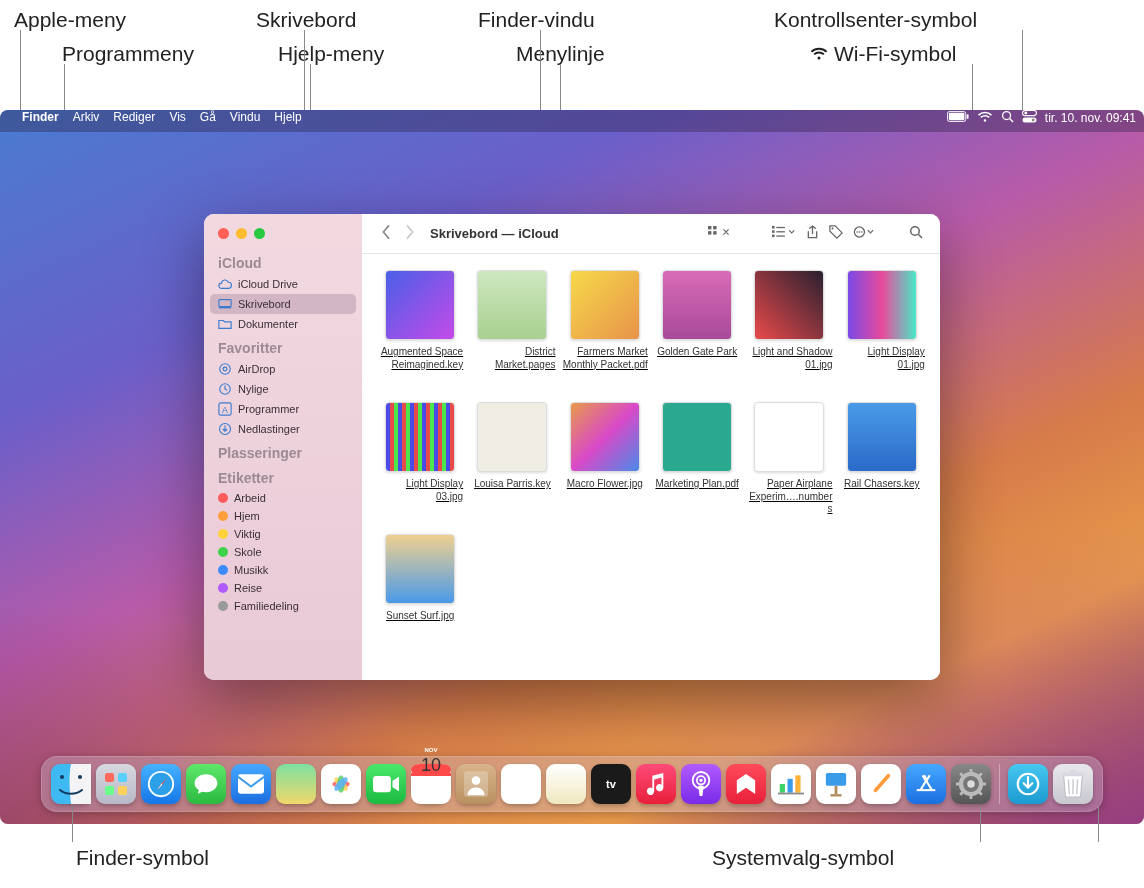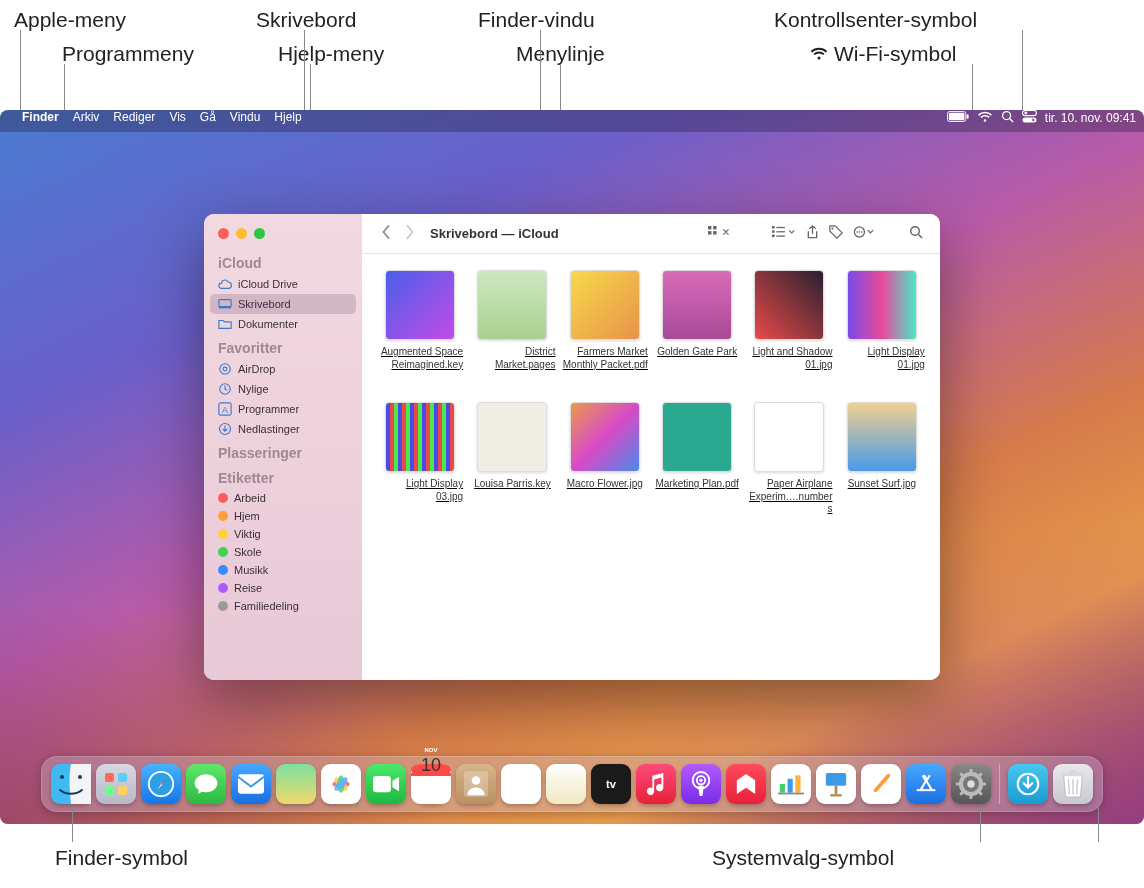--- a/index.html
+++ b/index.html
@@ -401,20 +401,24 @@
           </div>
           <div class="file-item">
             <div class="thumb th11"></div>
             <div class="file-name">Marketing Plan.pdf</div>
           </div>
           <div class="file-item">
             <div class="thumb th12"></div>
             <div class="file-name">Paper Airplane Experim….numbers</div>
           </div>
           <div class="file-item">
+            <div class="thumb th13"></div>
+            <div class="file-name">Rail Chasers.key</div>
+          </div>
+          <div class="file-item">
             <div class="thumb th14"></div>
             <div class="file-name">Sunset Surf.jpg</div>
           </div>
         </div>
     </div>
   </div>
 
   <div class="dock" id="dock">
       <div class="dock-icon" style="background: none; padding: 0px;">
         <svg width="40" height="40" viewBox="0 0 40 40">
@@ -572,15 +576,15 @@
           <line x1="14" y1="11" x2="14" y2="27" stroke="#c8c8d0" stroke-width="1.5"></line>
           <line x1="19" y1="11" x2="18" y2="27" stroke="#c8c8d0" stroke-width="1.5"></line>
         </svg>
       </div>
     </div>
 </div>
 
 <div class="callout-line" style="top:806px;left:72px;width:1px;height:36px;"></div>
 <div class="callout-line" style="top:806px;left:980px;width:1px;height:36px;"></div>
 <div class="callout-line" style="top:806px;left:1098px;width:1px;height:36px;"></div>
-<div class="callout-label" style="top:846px; left:55px;">Finder-symbol</div>
+<div class="callout-label" style="top:846px; left:76px;">Finder-symbol</div>
 <div class="callout-label" style="top:846px; left:712px;">Systemvalg-symbol</div>
 <div class="callout-label" style="top:884px; left:1064px;">Dock</div>
 
 </body></html>

